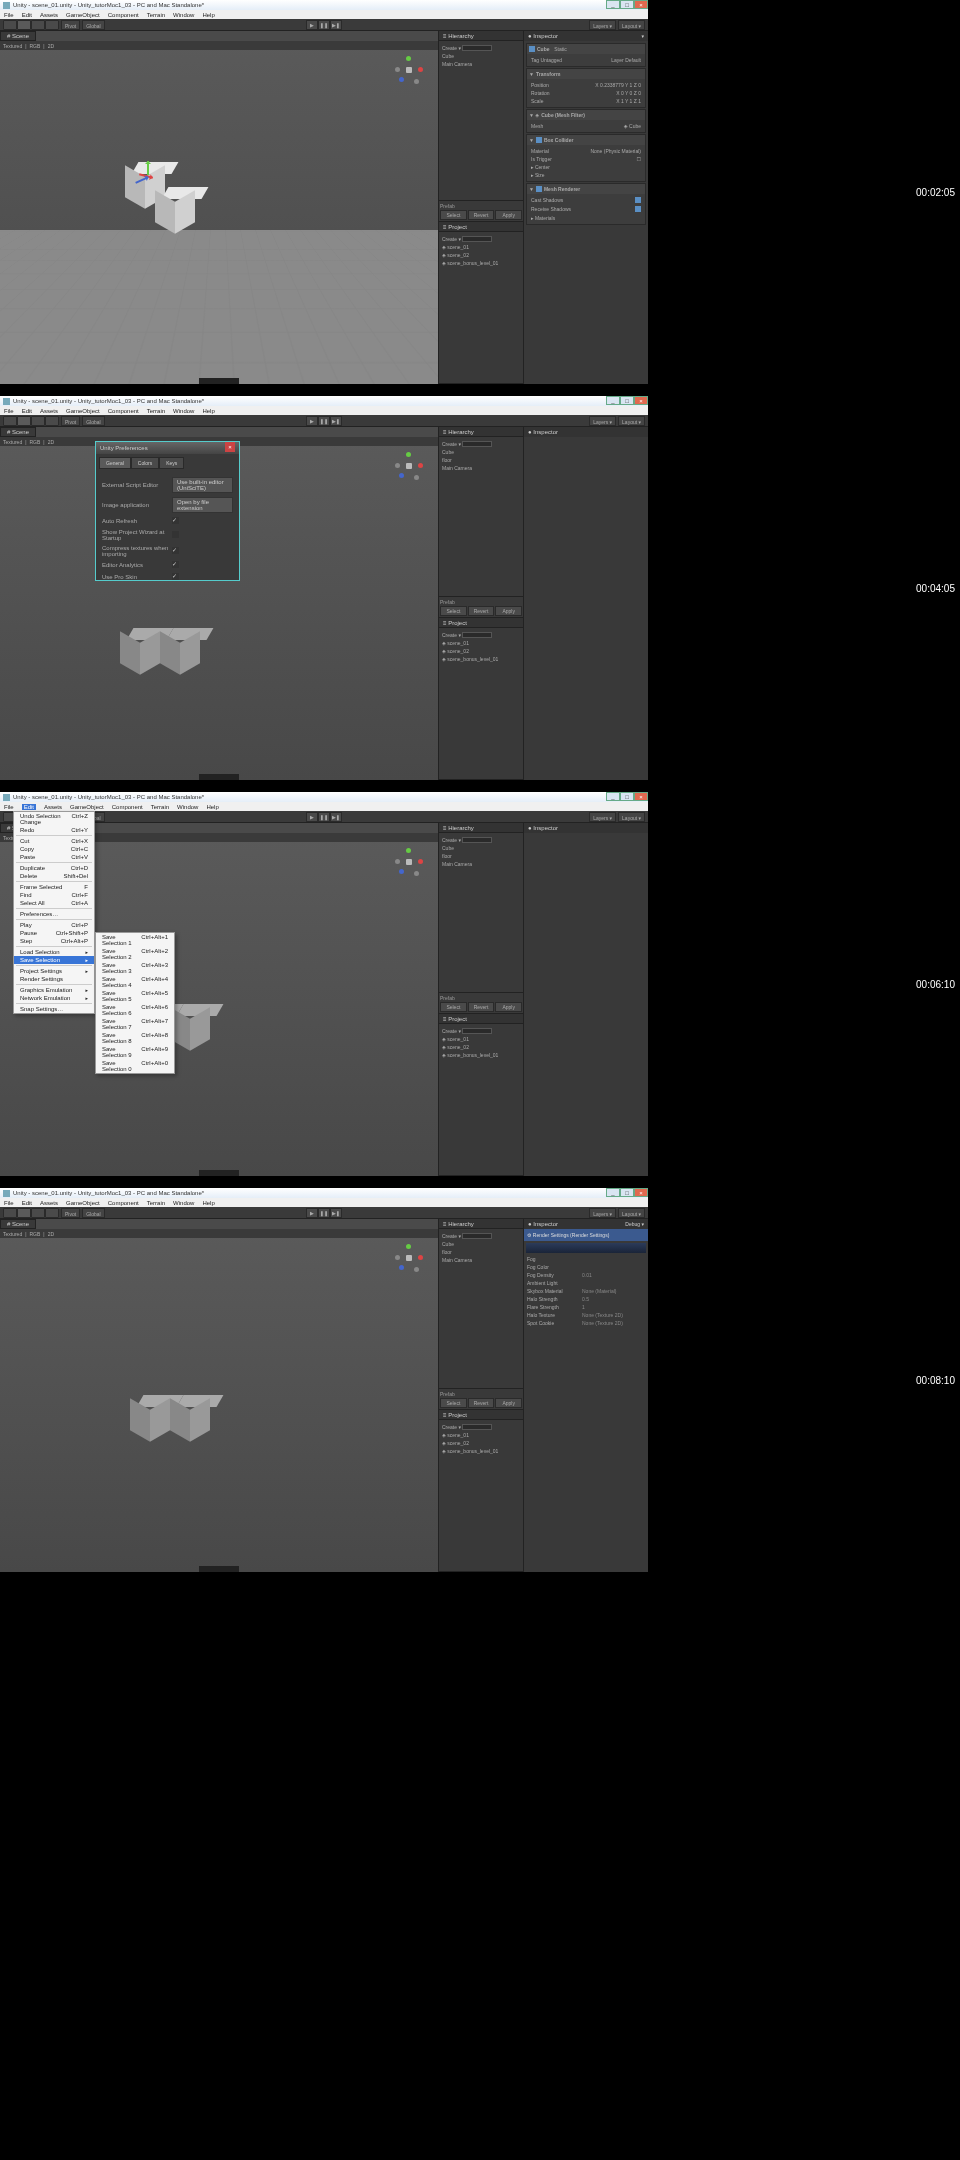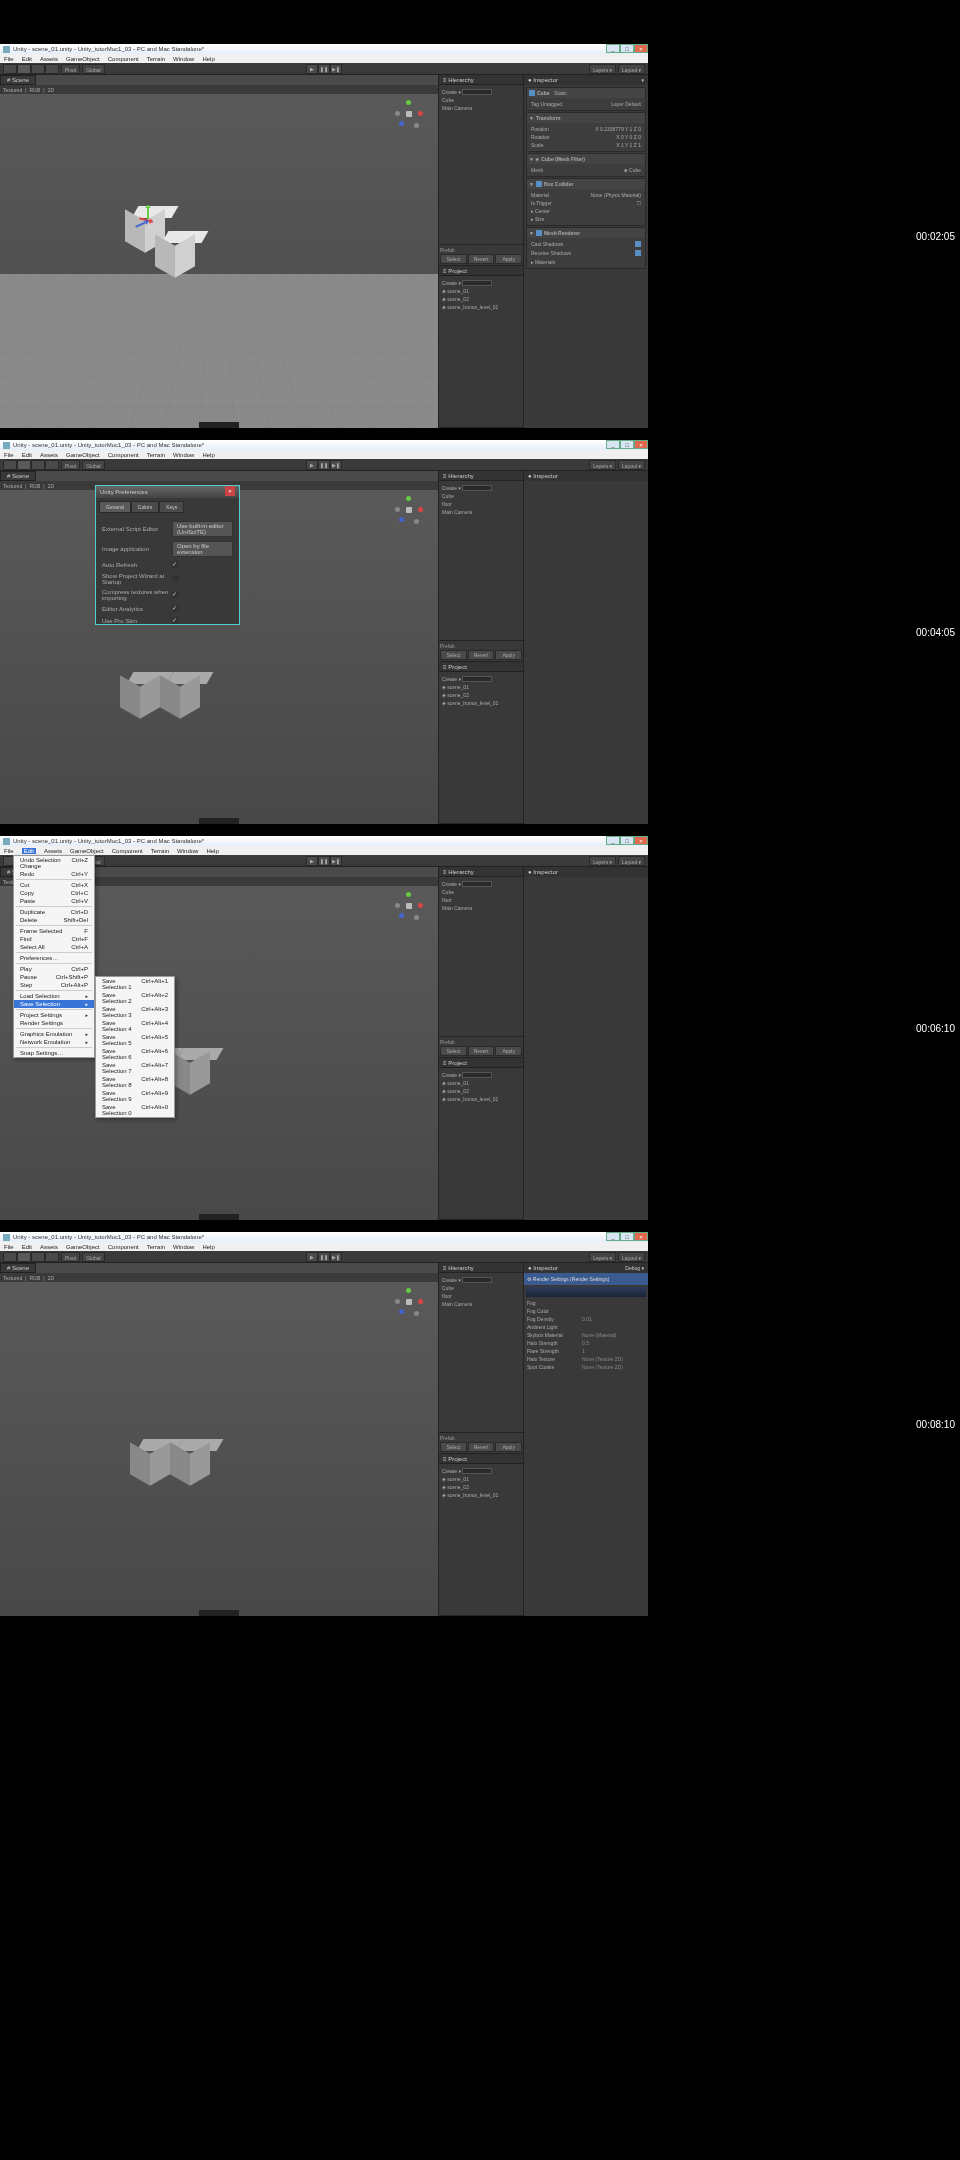--- a/index.html
+++ b/index.html
@@ -1,17 +1,17 @@
 <!DOCTYPE html>
 <html><head>
 <meta charset="utf-8">
 <style>
 * { margin: 0; padding: 0; box-sizing: border-box; }
 body { background: #000; font-family: Arial, sans-serif; font-size: 7px; color: #ccc; width: 960px; }
-.stack { display: flex; flex-direction: column; margin-top: 44px; }
+.stack { display: flex; flex-direction: column; }
 .frame-wrap { position: relative; margin-bottom: 12px; }
 .timestamp { position: absolute; right: 5px; top: 50%; transform: translateY(-50%); color: #fff; font-size: 10px; }
 .unity { width: 648px; height: 384px; background: #393939; position: relative; display: flex; flex-direction: column; }
 .titlebar { height: 10px; background: linear-gradient(#fff, #e5eef8); display: flex; align-items: center; padding: 0 3px; position: relative; }
 .titlebar .icon { width: 7px; height: 7px; background: #7ab; margin-right: 3px; }
 .titlebar .txt { font-size: 6px; color: #333; }
 .winbtns { position: absolute; right: 0; top: 0; display: flex; }
 .winbtn { width: 14px; height: 9px; border: 1px solid #6a8; display: flex; align-items: center; justify-content: center; font-size: 6px; }
 .winbtn.min { background: #d9e5f2; color: #333; }
 .winbtn.max { background: #d9e5f2; color: #333; }

